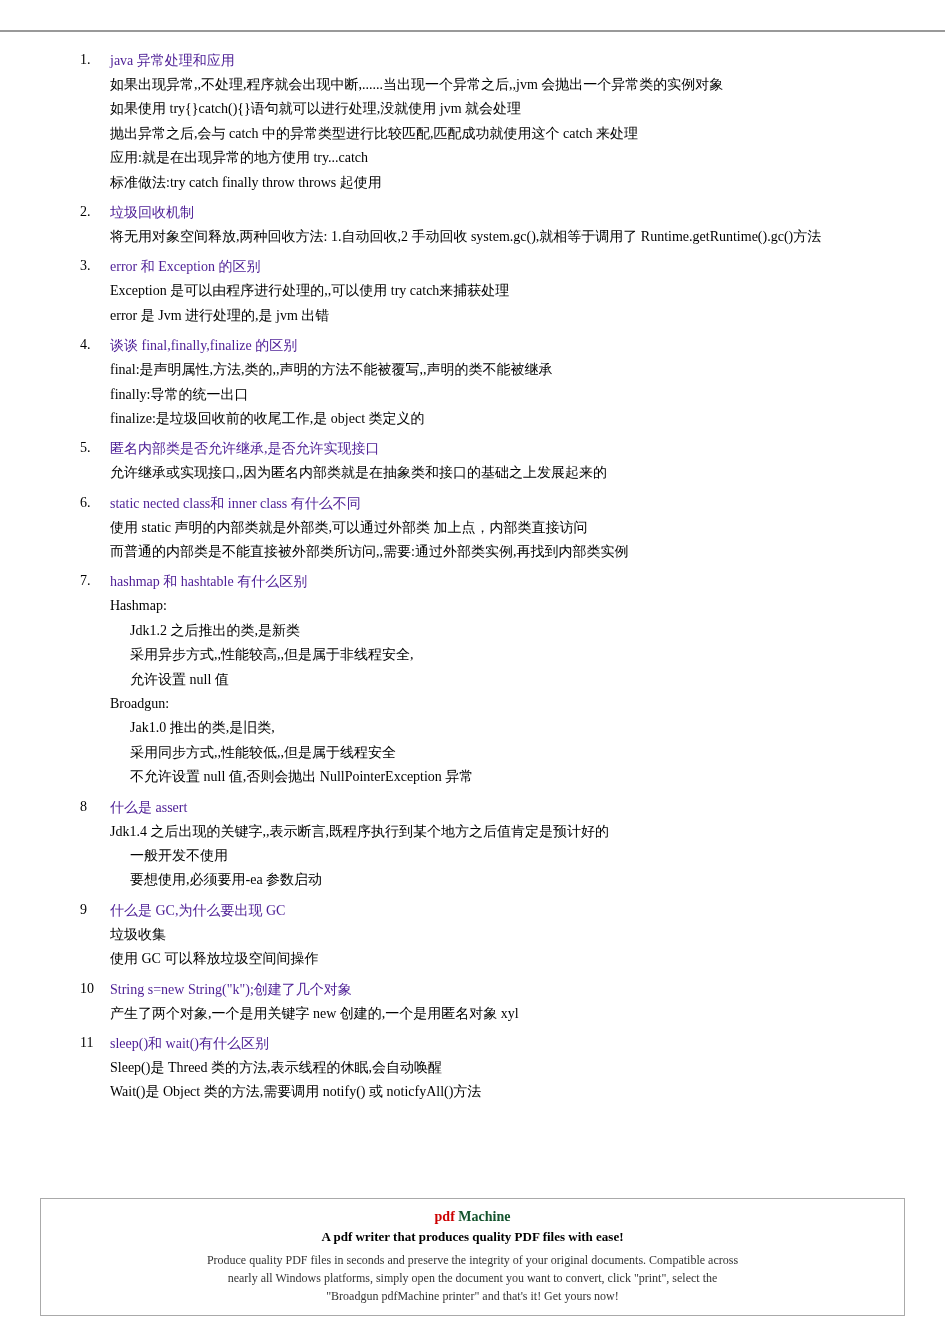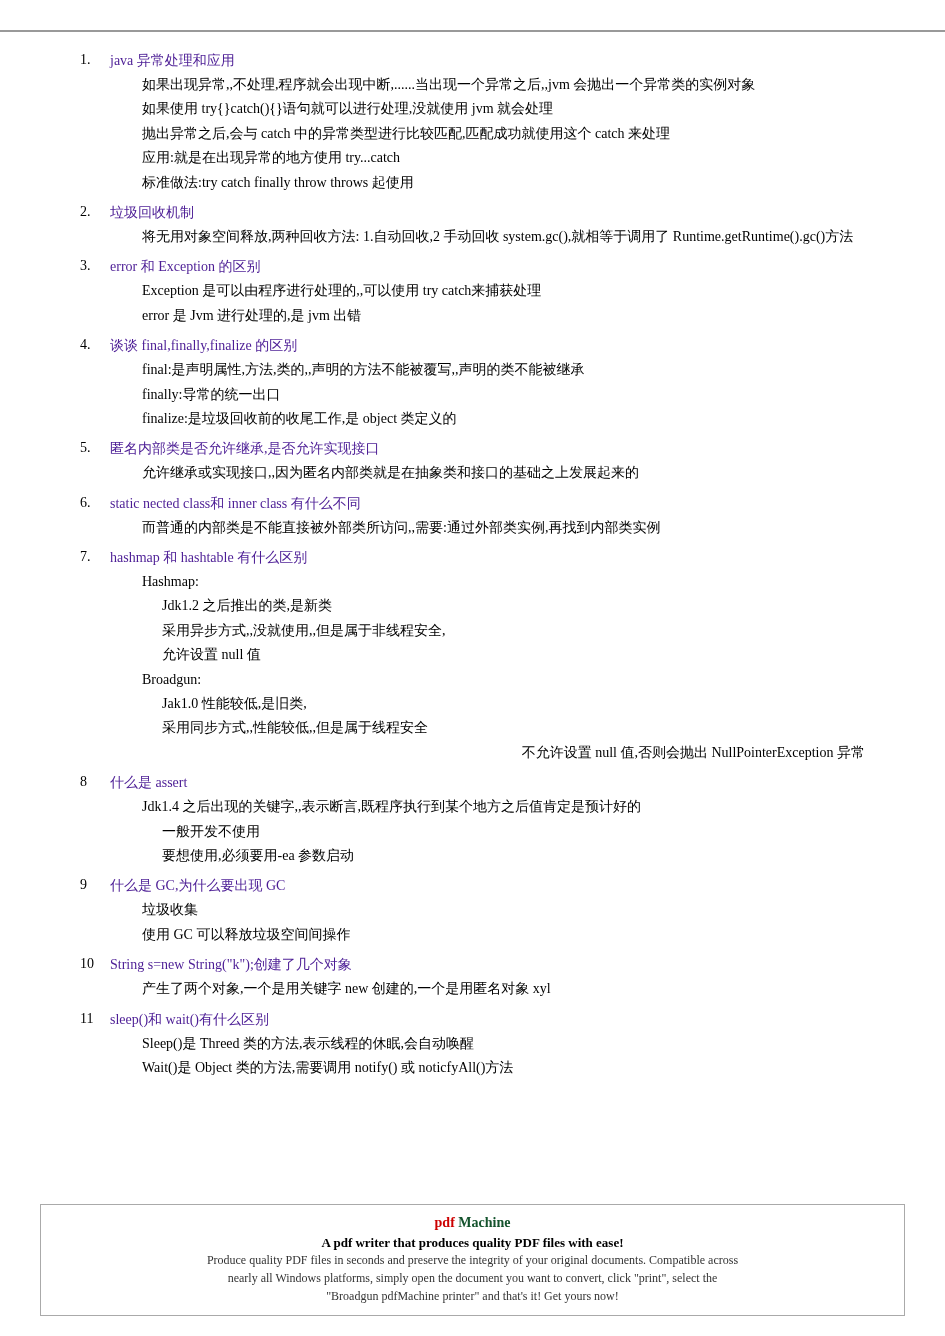--- a/index.html
+++ b/index.html
@@ -46,23 +46,22 @@
       color: #4c1d95;
     }
     .item-body {
       padding-left: 30px;
     }
     .item-body p {
       margin-bottom: 2px;
       font-size: 14px;
       line-height: 1.6;
       color: #000;
-      margin-left: 32px;
-    }
-    .red { color: #cc0000; text-align: right; }
+    }
+    .red { color: #cc0000; }
     .indent1 { padding-left: 20px; }
     .sub-header {
       font-size: 14px;
       color: #000;
       font-weight: normal;
       margin-bottom: 2px;
     }
     .footer {
       border: 1px solid #aaa;
       margin: 10px 40px 20px 40px;
@@ -72,20 +71,21 @@
     .footer-title {
       font-size: 14px;
       font-weight: bold;
     }
     .footer-title .pdf { color: #cc0000; }
     .footer-title .machine { color: #14532d; }
     .footer-subtitle {
       font-size: 13px;
       font-weight: bold;
       margin-top: 4px;
+      margin-bottom: 6px;
     }
     .footer-body {
       font-size: 12px;
       line-height: 1.5;
       color: #333;
     }
   </style>
 </head>
 <body>
 
@@ -149,39 +149,40 @@
         <p>允许继承或实现接口,,因为匿名内部类就是在抽象类和接口的基础之上发展起来的</p>
       </div>
     </div>
 
     <div class="item">
       <div class="item-header">
         <span class="item-num">6.</span>
         <span class="item-title">static  nected  class和 inner  class 有什么不同</span>
       </div>
       <div class="item-body">
+        <p>使用 static 声明的内部类就是外部类,可以通过外部类   加上点，内部类直接访问</p>
         <p>而普通的内部类是不能直接被外部类所访问,,需要:通过外部类实例,再找到内部类实例</p>
       </div>
     </div>
 
     <div class="item">
       <div class="item-header">
         <span class="item-num">7.</span>
         <span class="item-title">hashmap  和 hashtable 有什么区别</span>
       </div>
       <div class="item-body">
         <p class="sub-header">Hashmap:</p>
         <div class="indent1">
           <p>Jdk1.2 之后推出的类,是新类</p>
-          <p>采用异步方式,,没就使用,,但是属于非线程安全,</p>
+          <p>采用异步方式,,性能较高,,但是属于非线程安全,</p>
           <p>允许设置 null 值</p>
         </div>
         <p class="sub-header">Broadgun:</p>
         <div class="indent1">
-          <p>Jak1.0 性能较低,是旧类,</p>
+          <p>Jak1.0 推出的类,是旧类,</p>
           <p>采用同步方式,,性能较低,,但是属于线程安全</p>
           <p class="red">不允许设置 null 值,否则会抛出 NullPointerException 异常</p>
         </div>
       </div>
     </div>
 
     <div class="item">
       <div class="item-header">
         <span class="item-num">8</span>
         <span class="item-title">什么是 assert</span>

